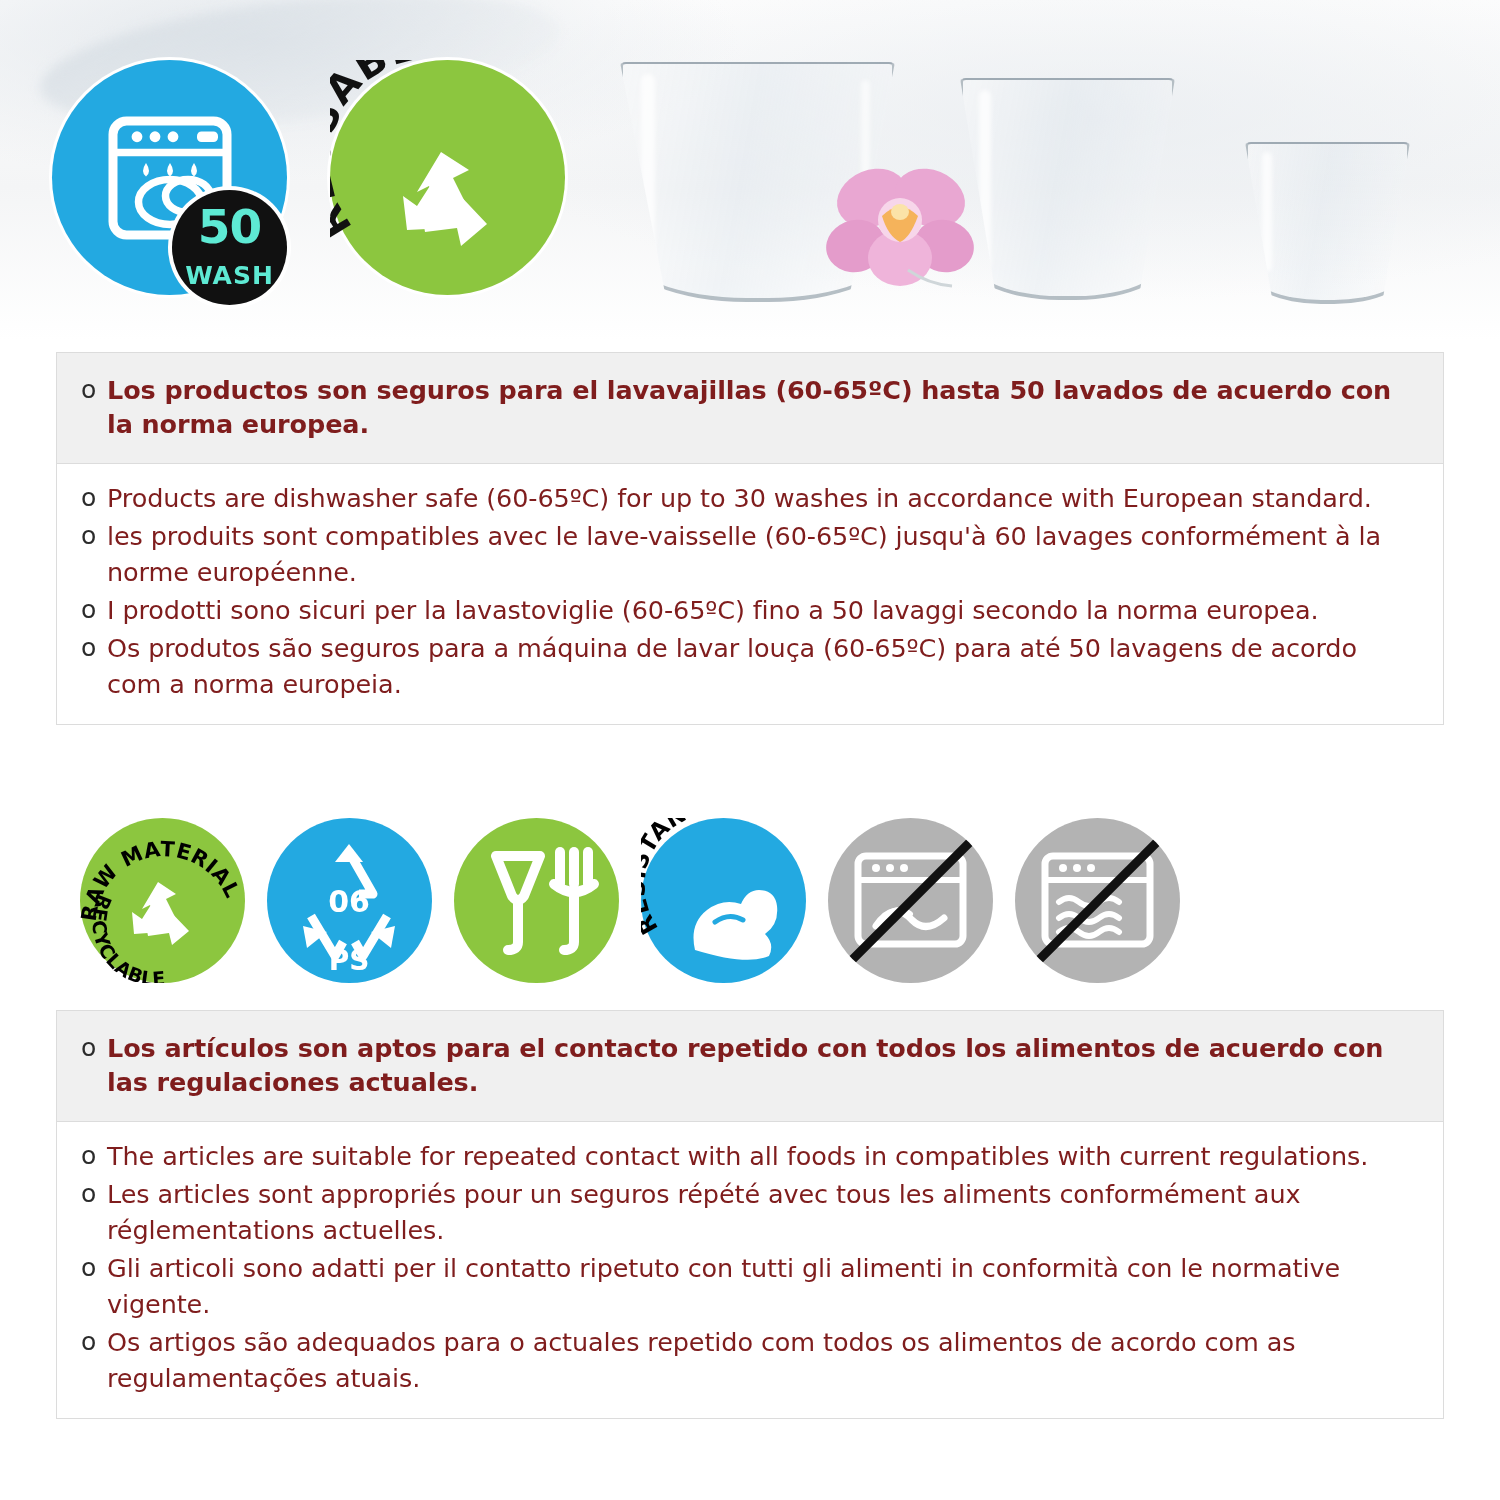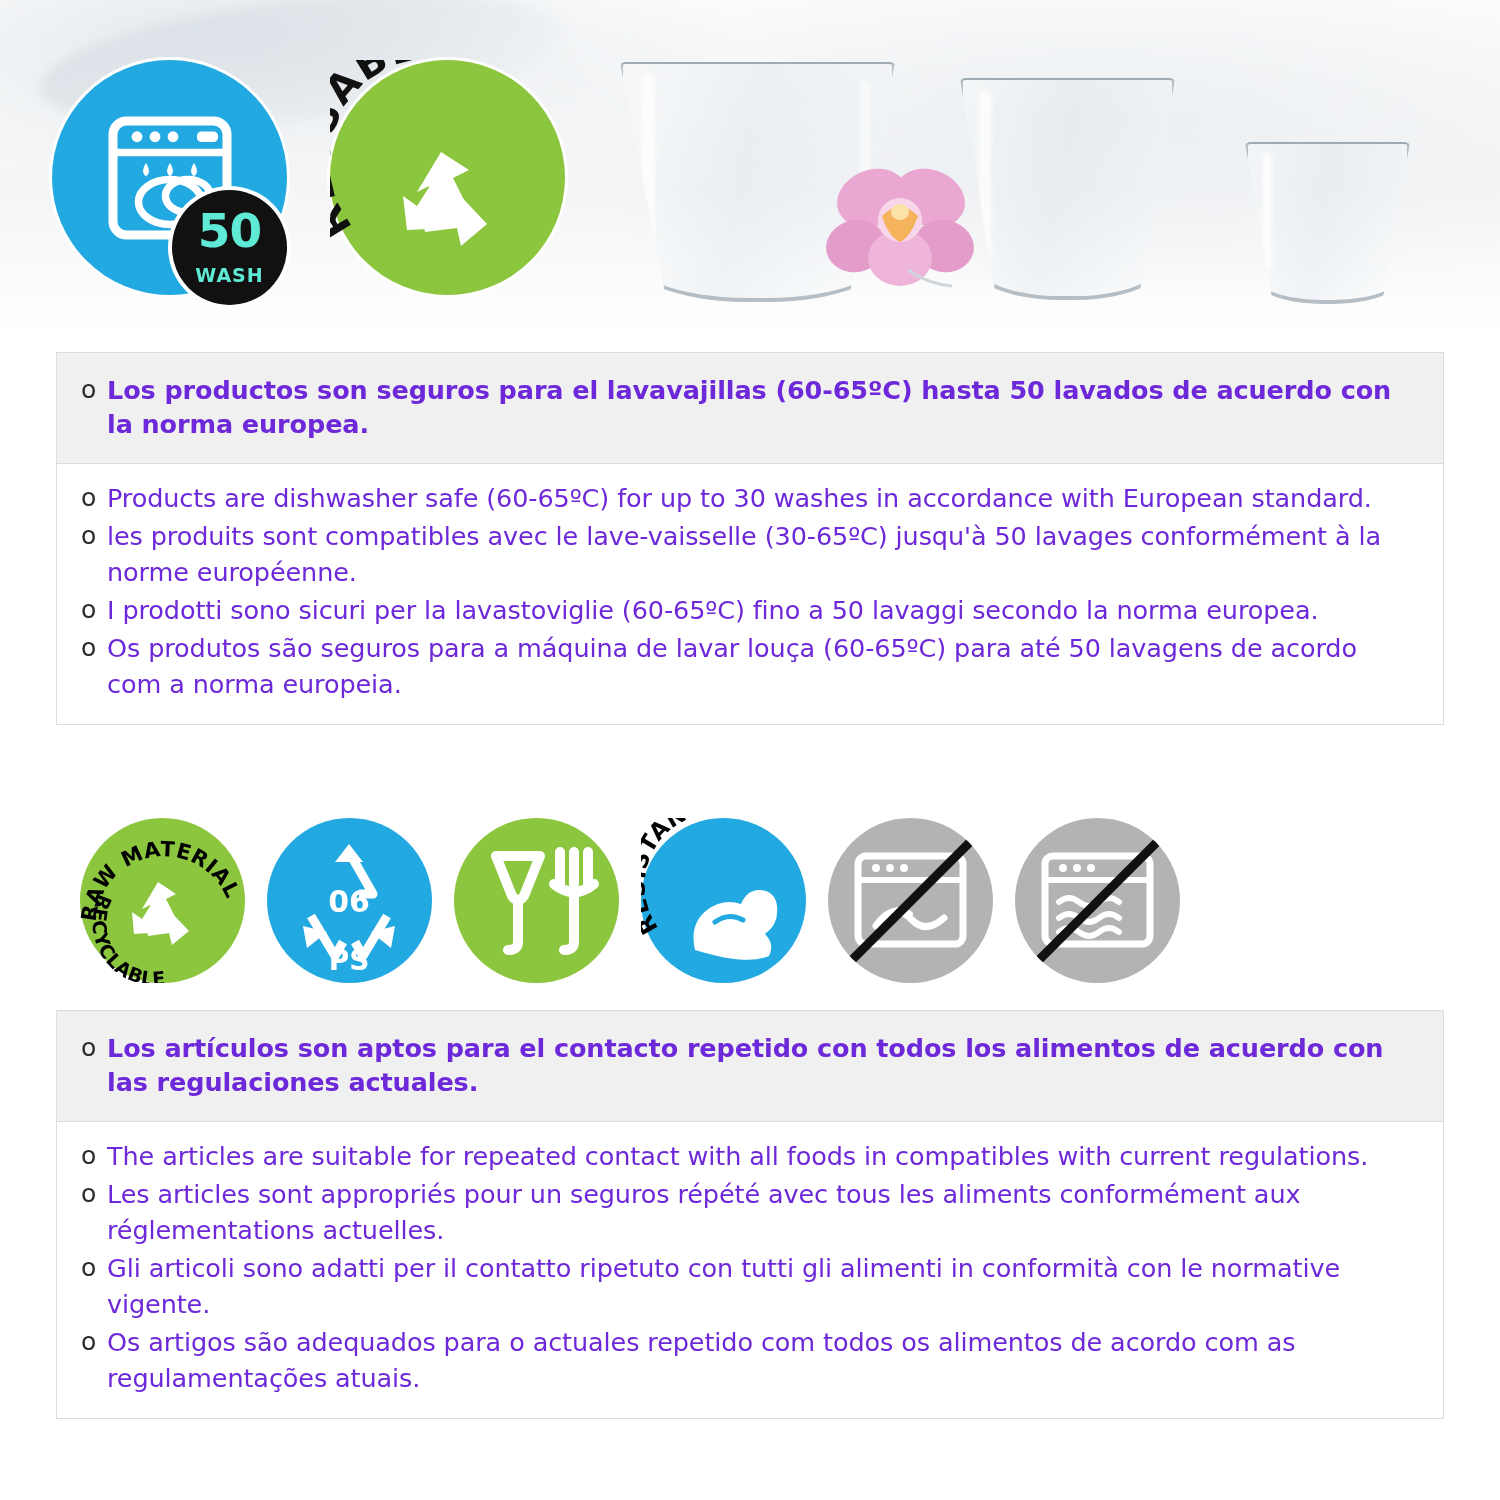--- a/index.html
+++ b/index.html
@@ -87,21 +87,21 @@
     justify-content: center;
     box-shadow: 0 0 0 4px #ffffff;
   }
   .wash50 .n {
     font-size: 47px;
     font-weight: bold;
     line-height: 0.95;
     letter-spacing: -1px;
   }
   .wash50 .w {
-    font-size: 19px;
+    font-size: 25px;
     font-weight: bold;
     letter-spacing: 1px;
     margin-top: 11px;
   }
 
   .reusable-badge {
     left: 330px;
     top: 60px;
     width: 235px;
     height: 235px;
@@ -183,21 +183,21 @@
   .bullet-mark {
     width: 26px;
     flex: 0 0 26px;
     font-size: 25px;
     line-height: 36px;
     color: #2b2b2b;
   }
   .bullet-text {
     font-size: 25.5px;
     line-height: 36px;
-    color: #6d28d9;
+    color: #7f1d1d;
     letter-spacing: -0.1px;
   }
   .panel-head .bullet-text,
   .panel-head .bullet-mark {
     font-weight: bold;
   }
   .panel-head .bullet-text {
     font-size: 25.5px;
     line-height: 34px;
   }
@@ -342,21 +342,21 @@
         <span class="bullet-text">Los productos son seguros para el lavavajillas (60-65ºC) hasta 50 lavados de acuerdo con la norma europea.</span>
       </div>
     </div>
     <div class="panel-body">
       <div class="bullet-row">
         <span class="bullet-mark">o</span>
         <span class="bullet-text">Products are dishwasher safe (60-65ºC) for up to 30 washes in accordance with European standard.</span>
       </div>
       <div class="bullet-row">
         <span class="bullet-mark">o</span>
-        <span class="bullet-text">les produits sont compatibles avec le lave-vaisselle (30-65ºC) jusqu'à 50 lavages conformément à la norme européenne.</span>
+        <span class="bullet-text">les produits sont compatibles avec le lave-vaisselle (60-65ºC) jusqu'à 60 lavages conformément à la norme européenne.</span>
       </div>
       <div class="bullet-row">
         <span class="bullet-mark">o</span>
         <span class="bullet-text">I prodotti sono sicuri per la lavastoviglie (60-65ºC) fino a 50 lavaggi secondo la norma europea.</span>
       </div>
       <div class="bullet-row">
         <span class="bullet-mark">o</span>
         <span class="bullet-text">Os produtos são seguros para a máquina de lavar louça (60-65ºC) para até 50 lavagens de acordo com a norma europeia.</span>
       </div>
     </div>

